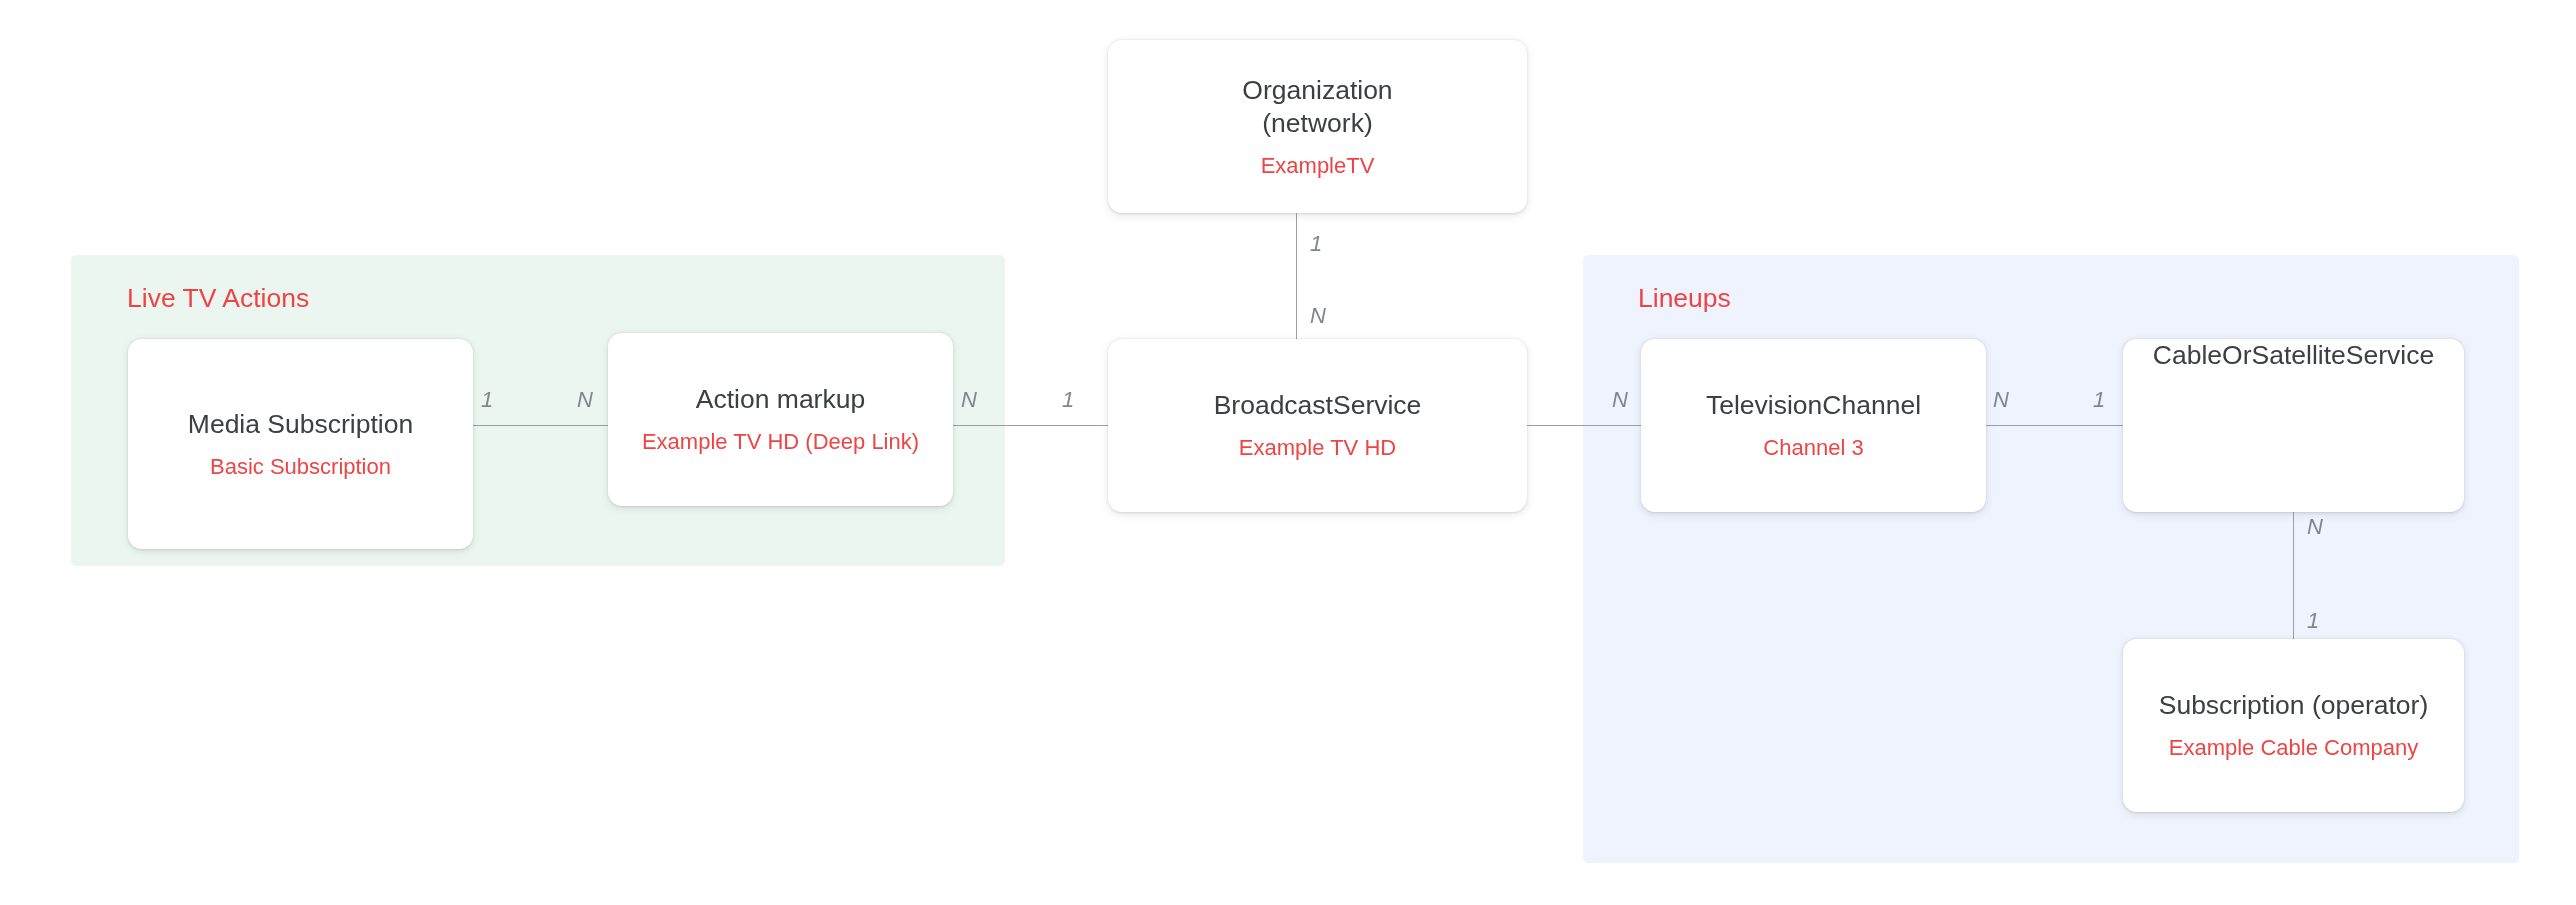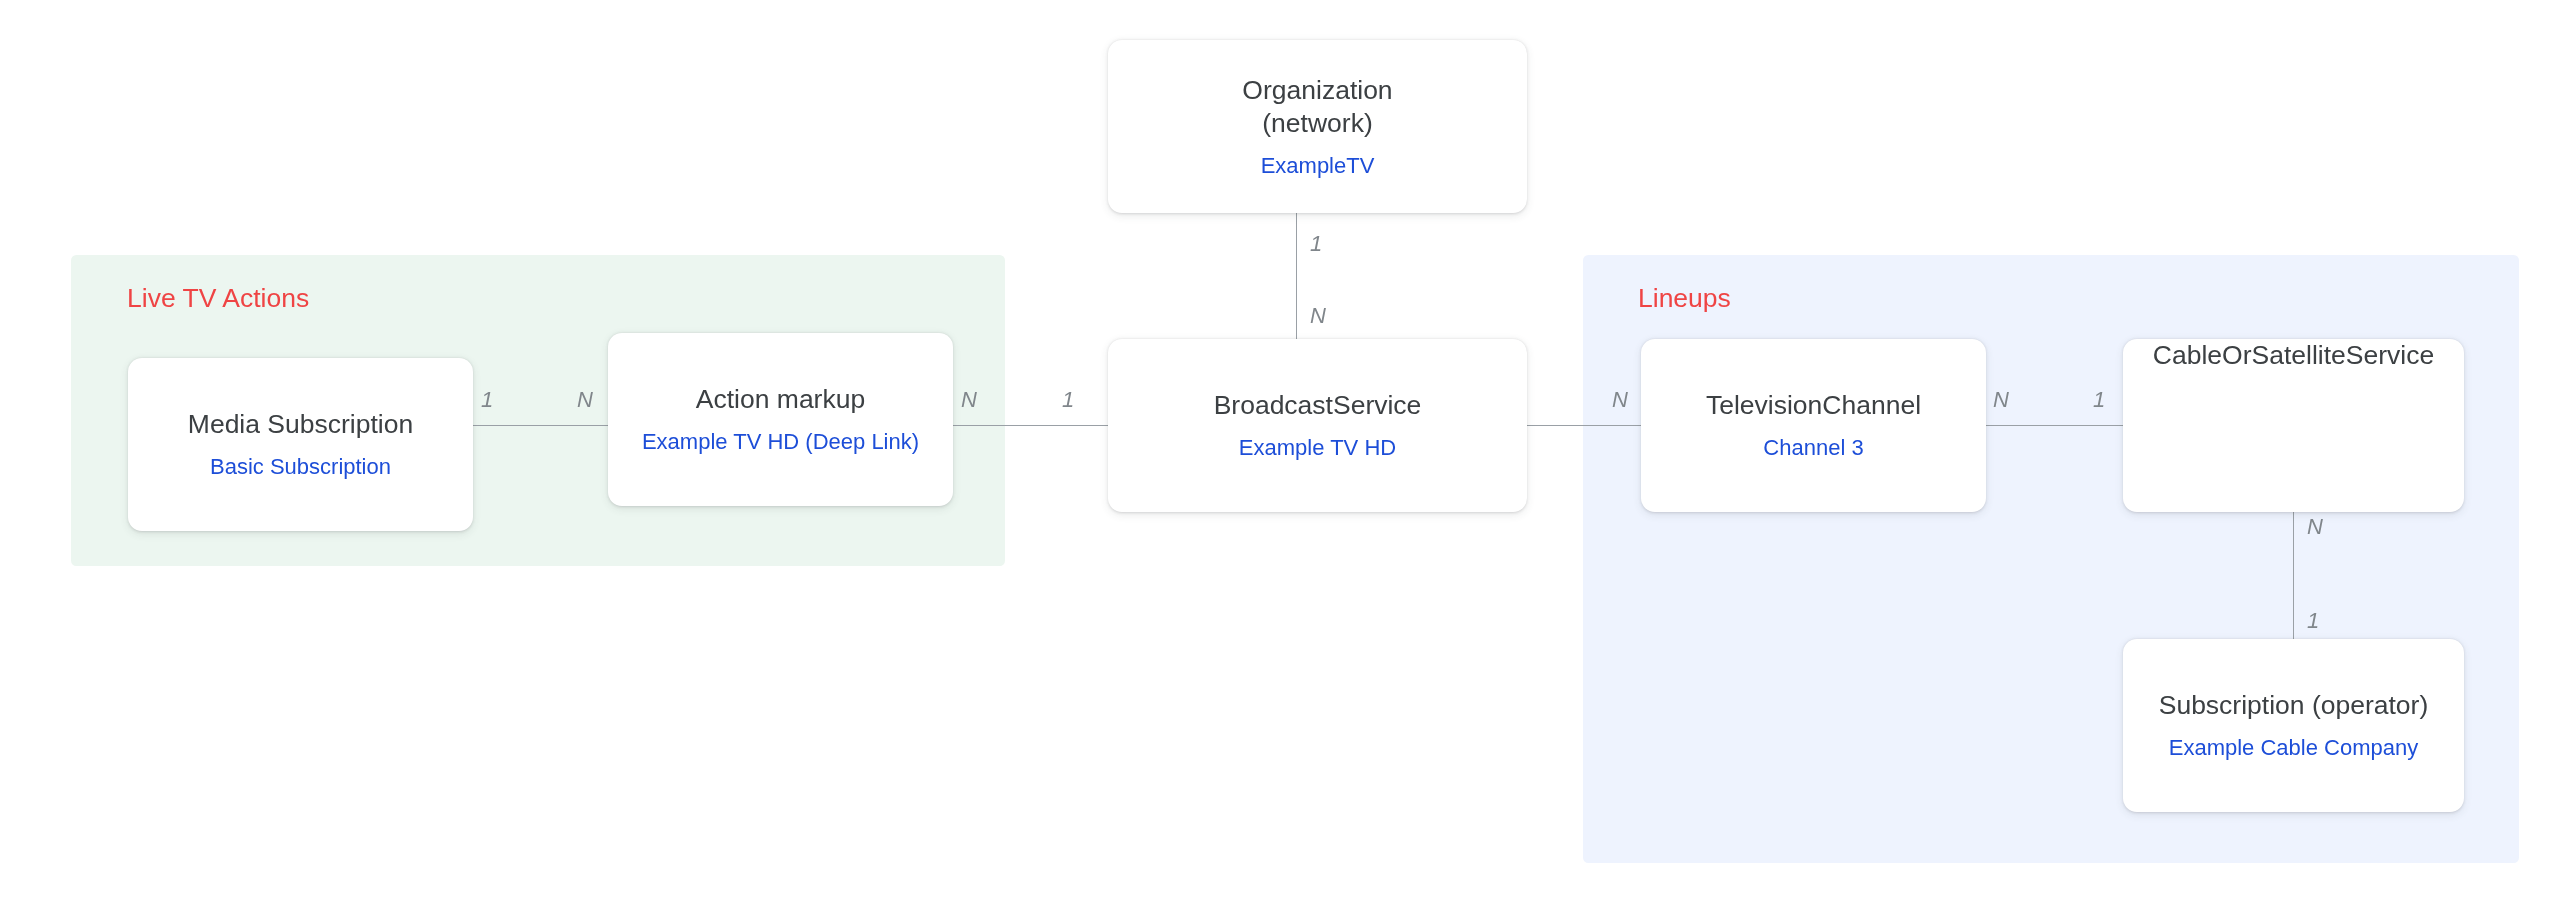--- a/index.html
+++ b/index.html
@@ -73,21 +73,21 @@
     font-size: 26.5px;
     line-height: 33px;
     color: #3c4043;
     font-weight: 400;
     white-space: pre-line;
   }
   .node-subtitle {
     margin-top: 12.4px;
     font-size: 22px;
     line-height: 27.4px;
-    color: #1d4ed8;
+    color: #ef4444;
     font-weight: 400;
     white-space: pre-line;
   }
 </style>
 </head>
 <body>
 
 <div id="canvas">
 
   <div class="group" style="left:71px; top:255px; width:934px; height:311px; background:#ecf6f0;"></div>
@@ -119,21 +119,21 @@
   <div class="edge-v" style="left:2293px; top:506px; height:142px;"></div>
   <div class="edge-label" style="left:2307px; top:516px;">N</div>
   <div class="edge-label" style="left:2307px; top:610px;">1</div>
 
   <div class="node" style="left:1108px; top:40px; width:419px; height:173px;">
     <div class="node-title">Organization
 (network)</div>
     <div class="node-subtitle">ExampleTV</div>
   </div>
 
-  <div class="node" style="left:128px; top:339px; width:345px; height:173px;margin-top:19px;">
+  <div class="node" style="left:128px; top:339px; width:345px; height:210px;">
     <div class="node-title">Media Subscription</div>
     <div class="node-subtitle">Basic Subscription</div>
   </div>
 
   <div class="node" style="left:608px; top:333px; width:345px; height:173px;">
     <div class="node-title">Action markup</div>
     <div class="node-subtitle">Example TV HD (Deep Link)</div>
   </div>
 
   <div class="node" style="left:1108px; top:339px; width:419px; height:173px;">

